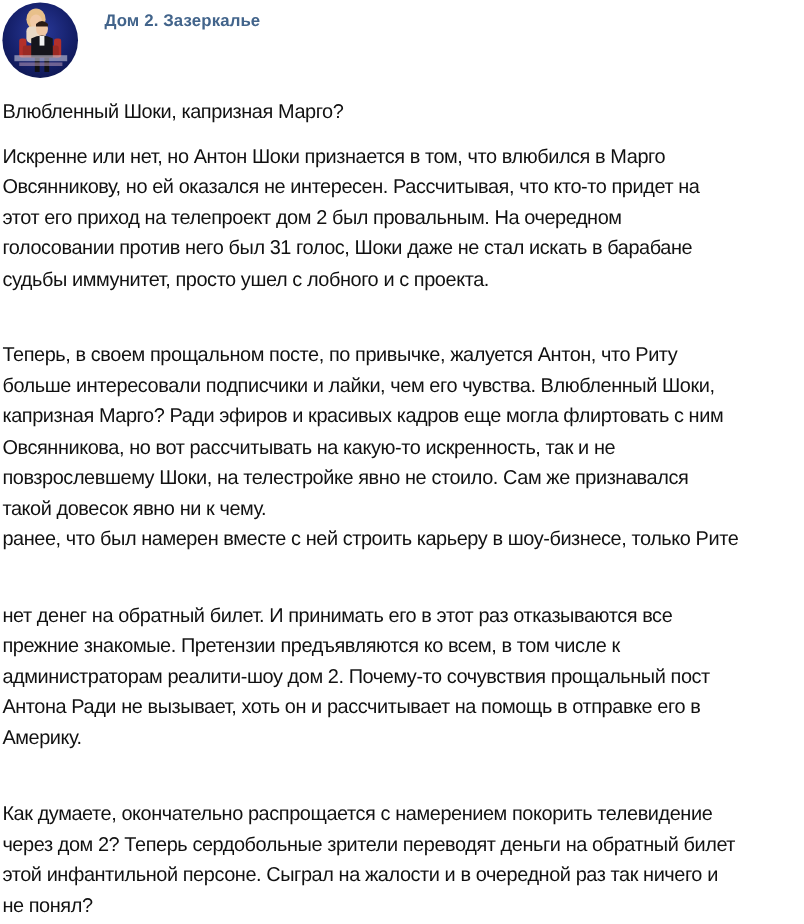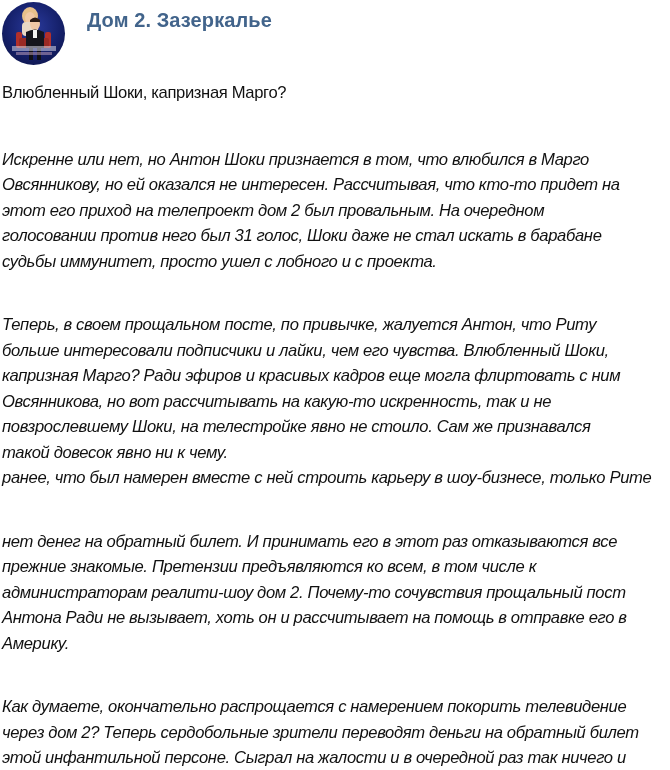--- a/index.html
+++ b/index.html
@@ -29,21 +29,21 @@
     height: 63px;
     border-radius: 50%;
     overflow: hidden;
     background: radial-gradient(circle at 50% 40%, #2a3a9c 0%, #15206a 55%, #0b1240 100%);
   }
   .avatar svg { display: block; }
   .group-name {
     position: absolute;
     left: 87px;
     top: 9px;
-    font-size: 20px;
+    font-size: 14px;
     font-weight: bold;
     color: #42648b;
     letter-spacing: 0.1px;
     white-space: nowrap;
   }
   .post {
     position: absolute;
     left: 2px;
     top: 80px;
     width: 668px;
@@ -51,23 +51,23 @@
     font-size: 16.6px;
     line-height: 25.5px;
     letter-spacing: -0.35px;
   }
   .post .line {
     display: block;
     white-space: nowrap;
     height: 25.5px;
   }
   .post .para-title {
-    margin-bottom: 41px;
+    margin-bottom: 12px;
   }
-  .post .para { display: block; font-style: italic; }
+  .post .para { display: block; }
   .post .para + .para { margin-top: 38px; }
 </style>
 </head>
 <body>
 
 <div class="header">
   <div class="avatar">
     <svg width="63" height="63" viewBox="0 0 63 63">
 
       <ellipse cx="28" cy="14" rx="8" ry="9" fill="#e8c08a"></ellipse>

